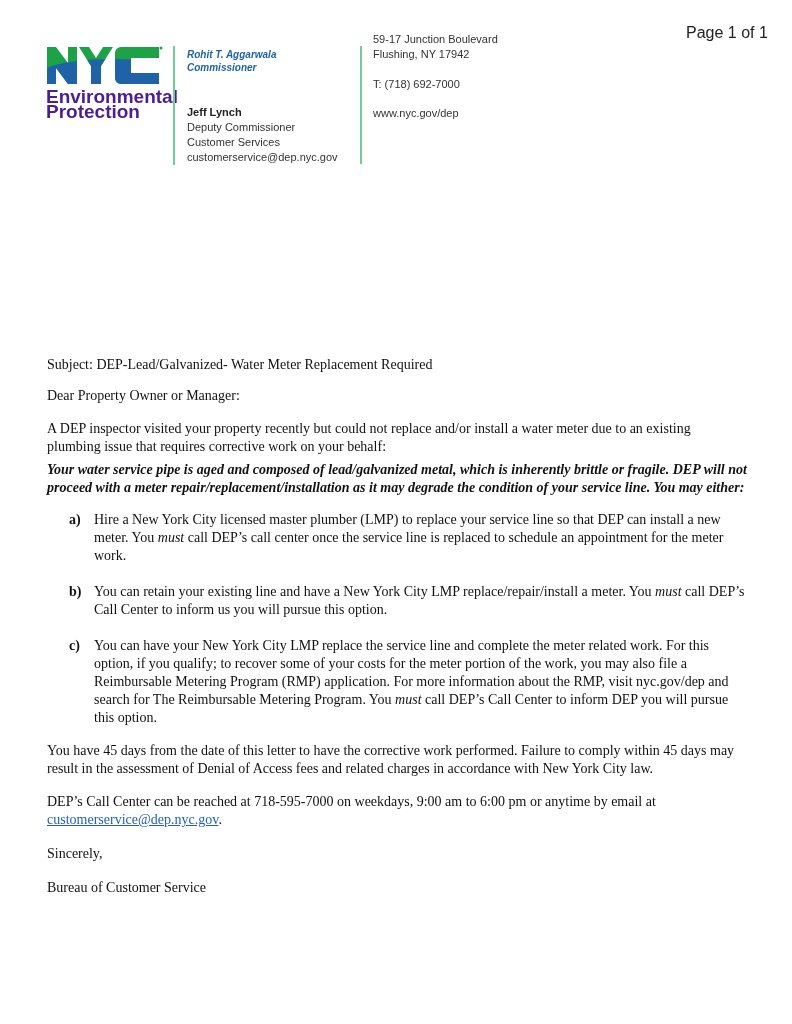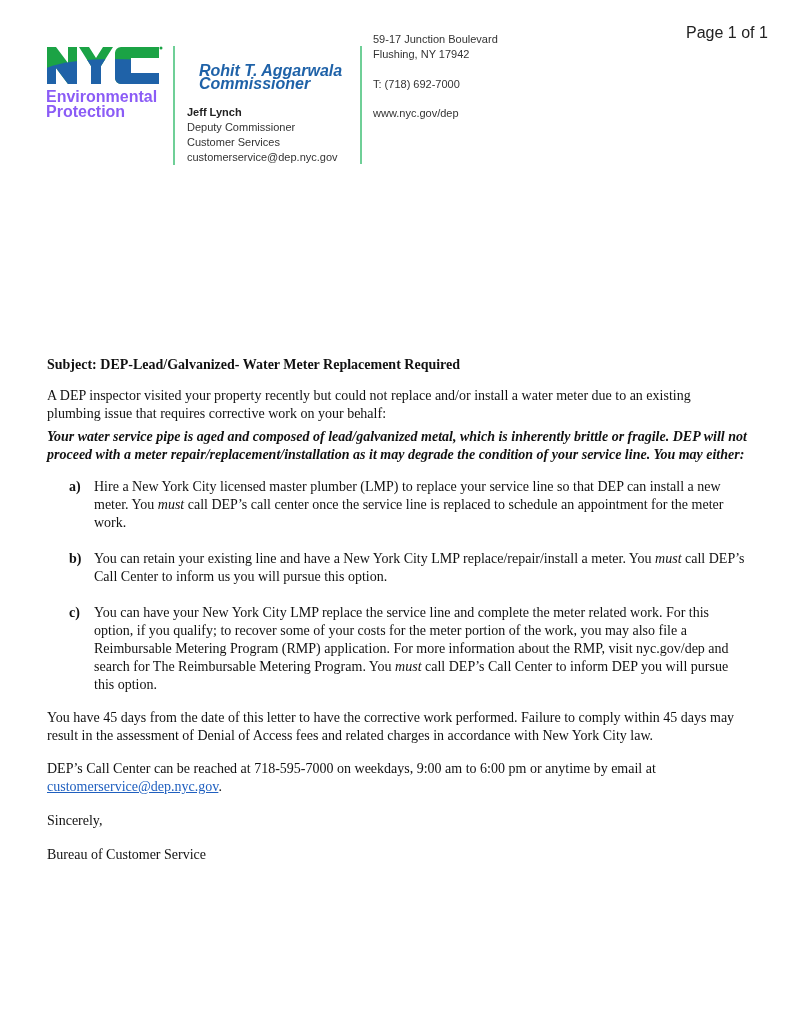--- a/index.html
+++ b/index.html
@@ -4,41 +4,41 @@
 <style>
   html, body { margin:0; padding:0; background:#ffffff; }
   body { width:792px; height:1024px; position:relative; overflow:hidden; }
   .sans { font-family:"Liberation Sans", sans-serif; }
   .serif { font-family:"Liberation Serif", serif; }
 
   #page-num { position:absolute; left:686px; top:24px; font-size:16px; color:#222; }
 
   
   #logo { position:absolute; left:46px; top:44px; width:118px; height:44px; }
-  #logo-text { position:absolute; left:46px; top:89px; font-size:16px; font-weight:bold; color:#8b5cf6; line-height:15px; }
+  #logo-text { position:absolute; left:46px; top:89px; font-size:19px; font-weight:bold; color:#4c1d95; line-height:15px; }
 
   
   .vsep { position:absolute; width:2px; background:#6fcf97; }
   #sep1 { left:173px; top:46px; height:119px; }
   #sep2 { left:360px; top:46px; height:118px; }
 
   
-  #comm { position:absolute; left:199px; top:48px; font-size:16px; line-height:13px; color:#1f62a8; font-style:italic; font-weight:bold;margin-top:16px; }
+  #comm { position:absolute; left:187px; top:48px; font-size:10px; line-height:13px; color:#1f62a8; font-style:italic; font-weight:bold; }
   #deputy { position:absolute; left:187px; top:105px; font-size:11px; line-height:15px; color:#333; }
   #deputy .name { font-weight:bold; color:#222; }
 
   
   #addr { position:absolute; left:373px; top:32px; font-size:11px; line-height:15px; color:#333; }
   #addr .gap { height:15px; }
   #addr .gap2 { height:14px; }
 
   
   #body { position:absolute; left:47px; top:356px; width:700px; font-size:14px; line-height:18px; color:#111; }
   #body p { margin:0; }
-  #subject { font-weight:bold; margin-bottom:13px !important; }
+  #subject { font-weight:normal; margin-bottom:13px !important; }
   #greeting { margin-bottom:15px !important; }
   #intro { margin-bottom:5px !important; }
   #warning { font-weight:bold; font-style:italic; margin-bottom:14px !important; }
   .opt { display:flex; margin-left:22px; width:676px; }
   .opt .lbl { width:25px; flex:none; font-weight:bold; }
   .opt .txt { flex:1; }
   #opt-a { margin-bottom:18px; }
   #opt-b { margin-bottom:18px; }
   #opt-c { margin-bottom:15px; }
   #deadline { margin-bottom:15px !important; }
@@ -93,20 +93,21 @@
   <div>59-17 Junction Boulevard</div>
   <div>Flushing, NY 17942</div>
   <div class="gap"></div>
   <div>T: (718) 692-7000</div>
   <div class="gap2"></div>
   <div>www.nyc.gov/dep</div>
 </div>
 
 <div id="body" class="serif">
   <p id="subject">Subject:  DEP-Lead/Galvanized-  Water Meter Replacement Required</p>
+  <p id="greeting">Dear Property Owner or Manager:</p>
   <p id="intro">A DEP inspector visited your property recently but could not replace and/or install a water meter due to an existing plumbing issue that requires corrective work on your behalf:</p>
   <p id="warning">Your water service pipe is aged and composed of lead/galvanized metal, which is inherently brittle or fragile. DEP will not proceed with a meter repair/replacement/installation as it may degrade the condition of your service line. You may either:</p>
 
   <div id="opt-a" class="opt">
     <span class="lbl">a)</span>
     <span class="txt"><span>Hire a New York City licensed master plumber (LMP) to replace your service line so that DEP can install a new meter. You </span><i>must</i><span> call DEP’s call center once the service line is replaced to schedule an appointment for the meter work.</span></span>
   </div>
   <div id="opt-b" class="opt">
     <span class="lbl">b)</span>
     <span class="txt"><span>You can retain your existing line and have a New York City LMP replace/repair/install a meter. You </span><i>must</i><span> call DEP’s Call Center to inform us you will pursue this option.</span></span>

